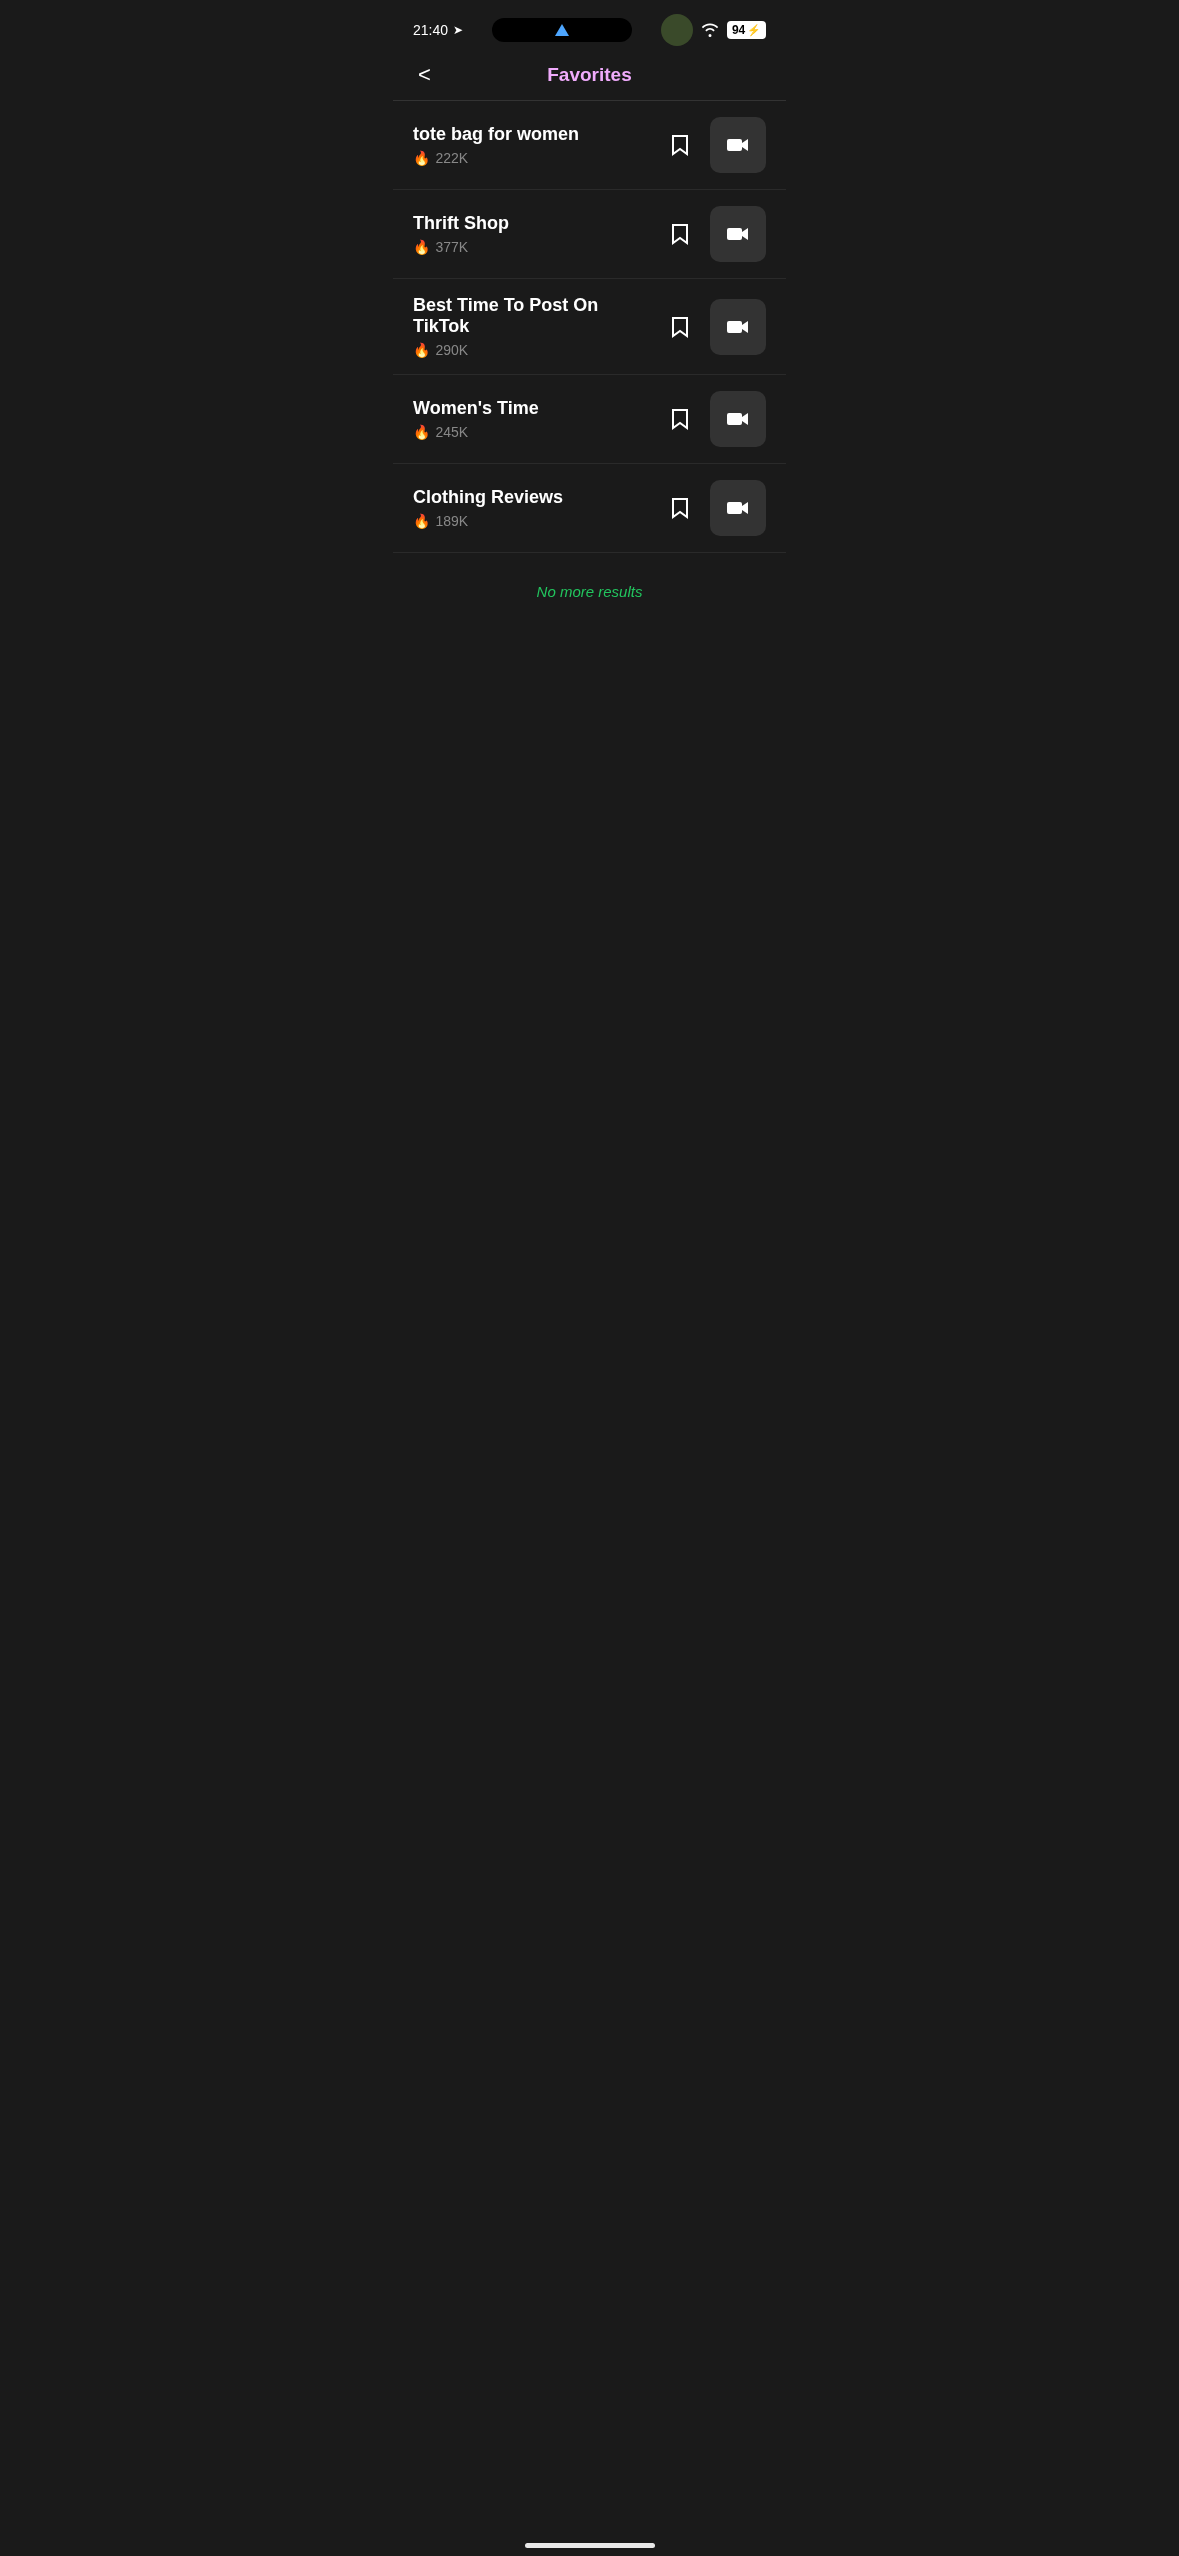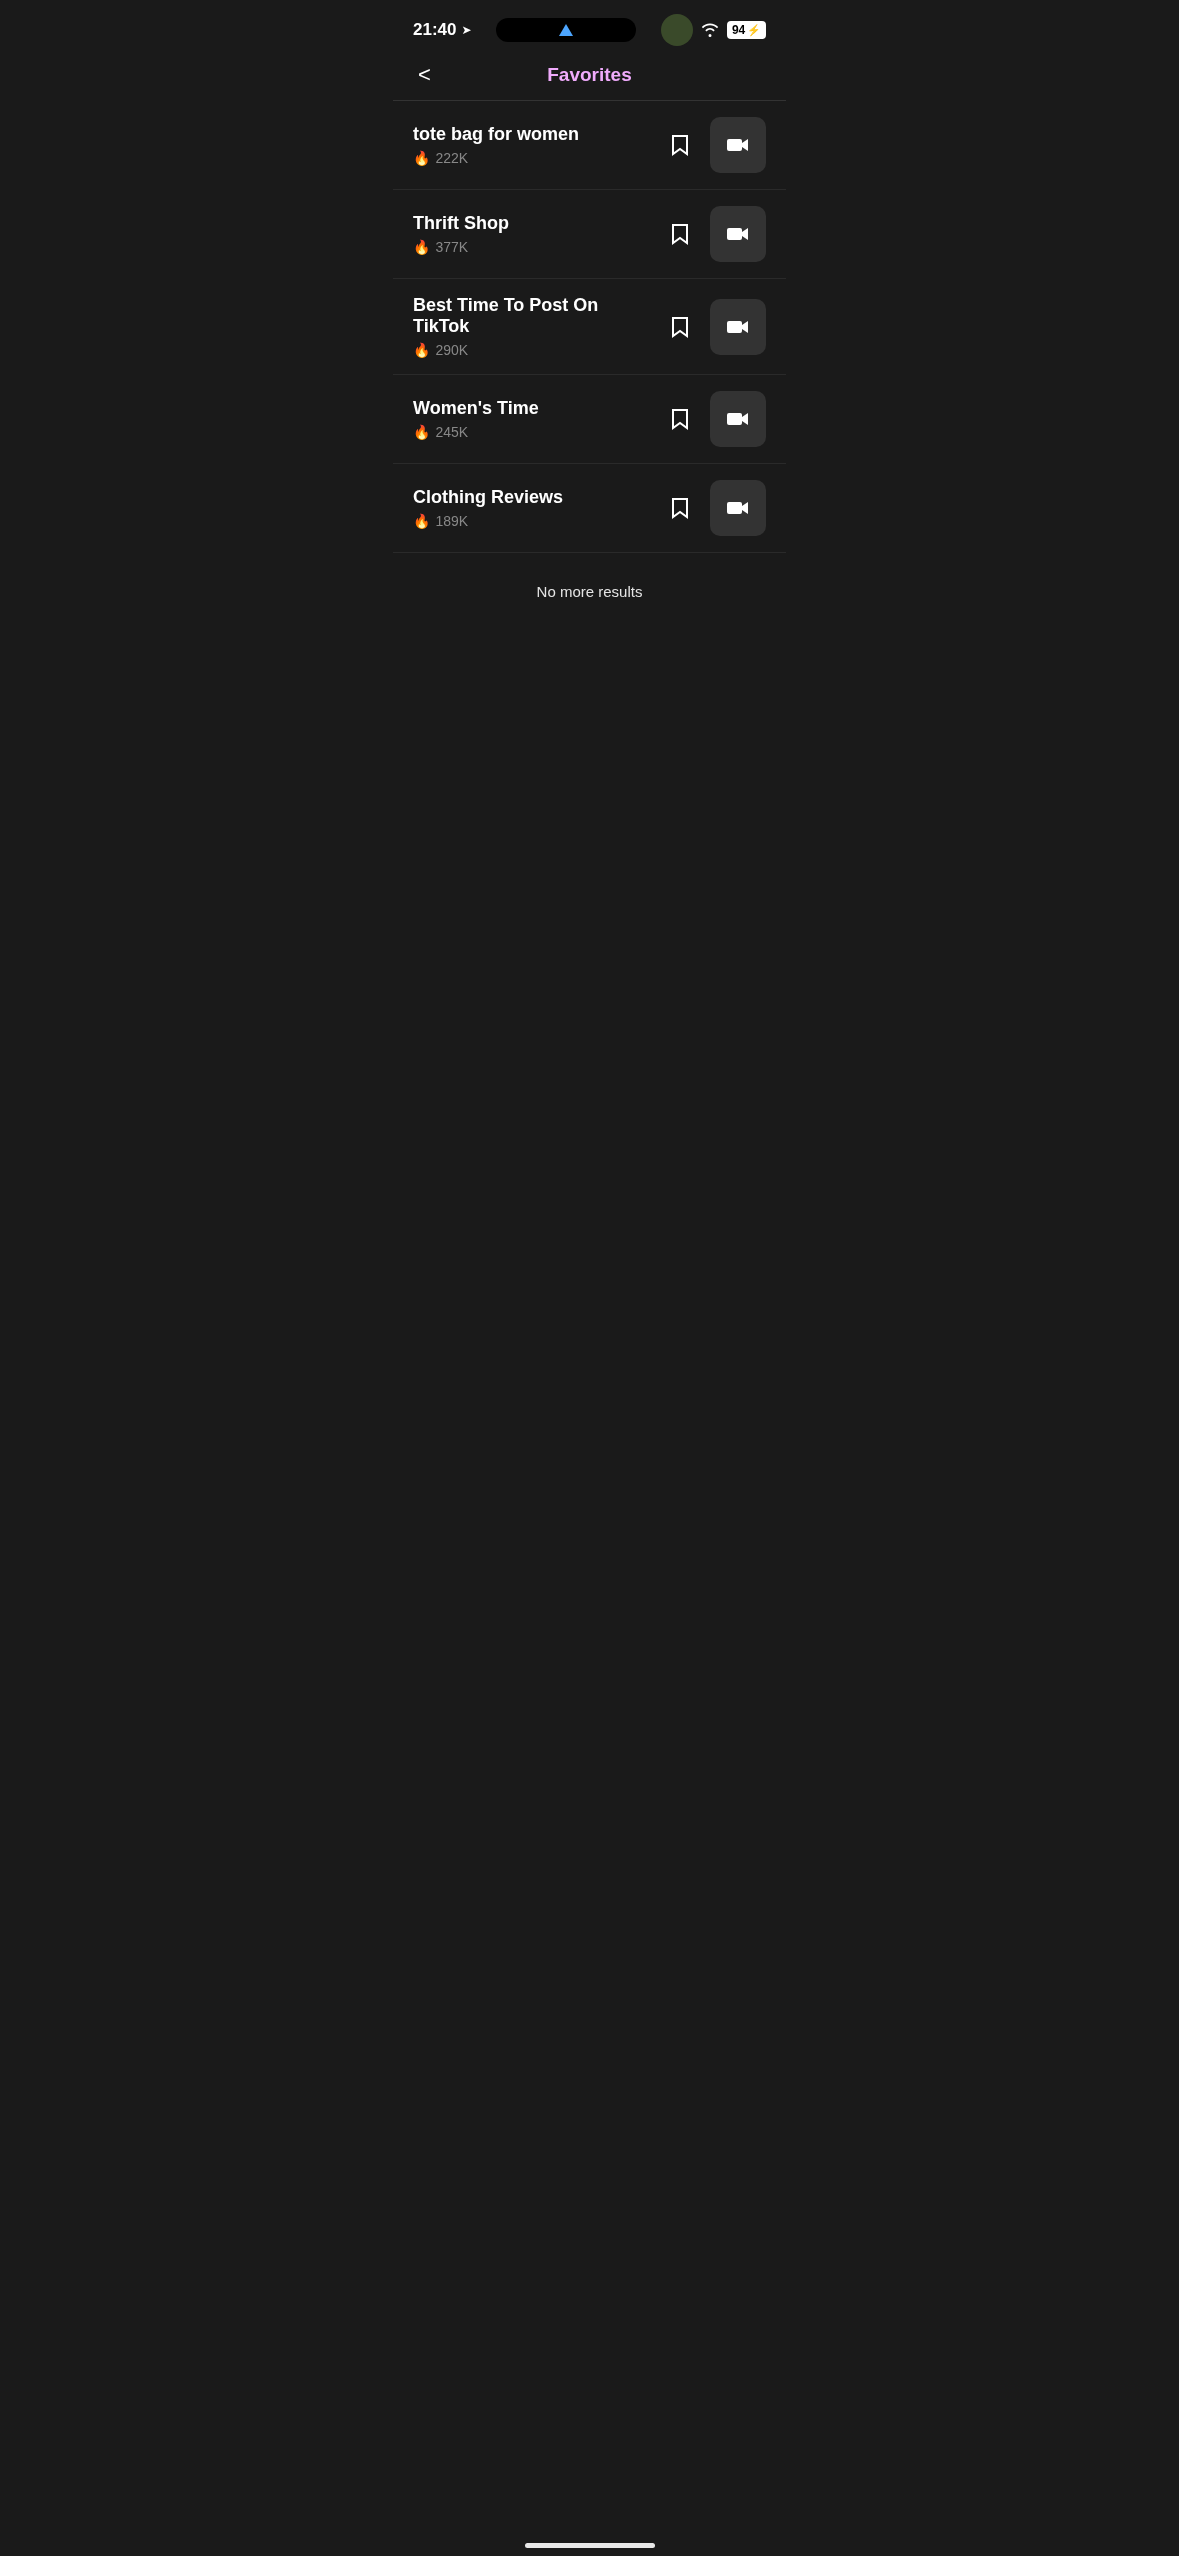--- a/index.html
+++ b/index.html
@@ -29,22 +29,22 @@
       height: 54px;
     }
 
     .status-left {
       display: flex;
       align-items: center;
       gap: 5px;
     }
 
     .status-time {
-      font-size: 17px;
-      font-weight: 700;
+      font-size: 14px;
+      font-weight: 400;
       color: #ffffff;
     }
 
     .location-icon {
       font-size: 12px;
       color: #ffffff;
     }
 
     .status-center {
       background-color: #000000;
@@ -198,23 +198,24 @@
       display: flex;
       align-items: center;
       justify-content: center;
       cursor: pointer;
       flex-shrink: 0;
     }
 
     
     .no-more {
       text-align: center;
-      color: #e5e5e5;
+      color: #22c55e;
       font-size: 15px;
       padding: 30px 20px;
+      font-style: italic;
     }
 
     
     .home-indicator {
       position: fixed;
       bottom: 8px;
       left: 50%;
       transform: translateX(-50%);
       width: 130px;
       height: 5px;

